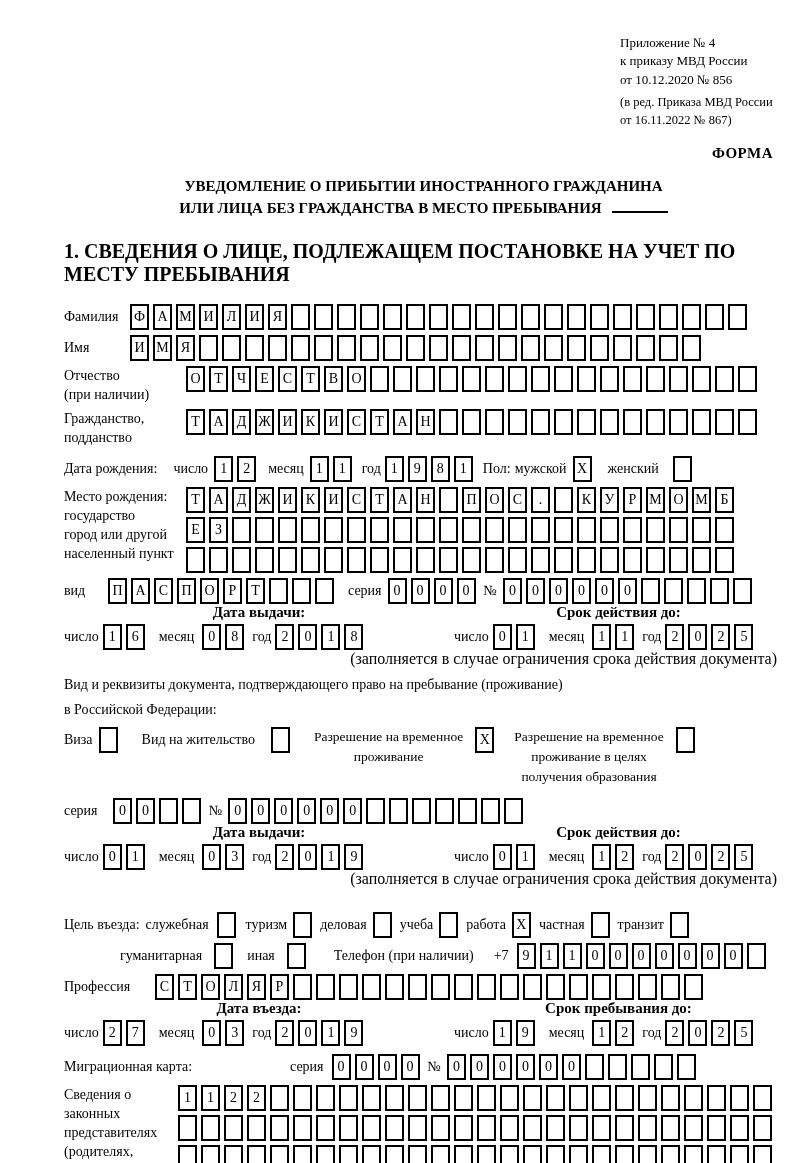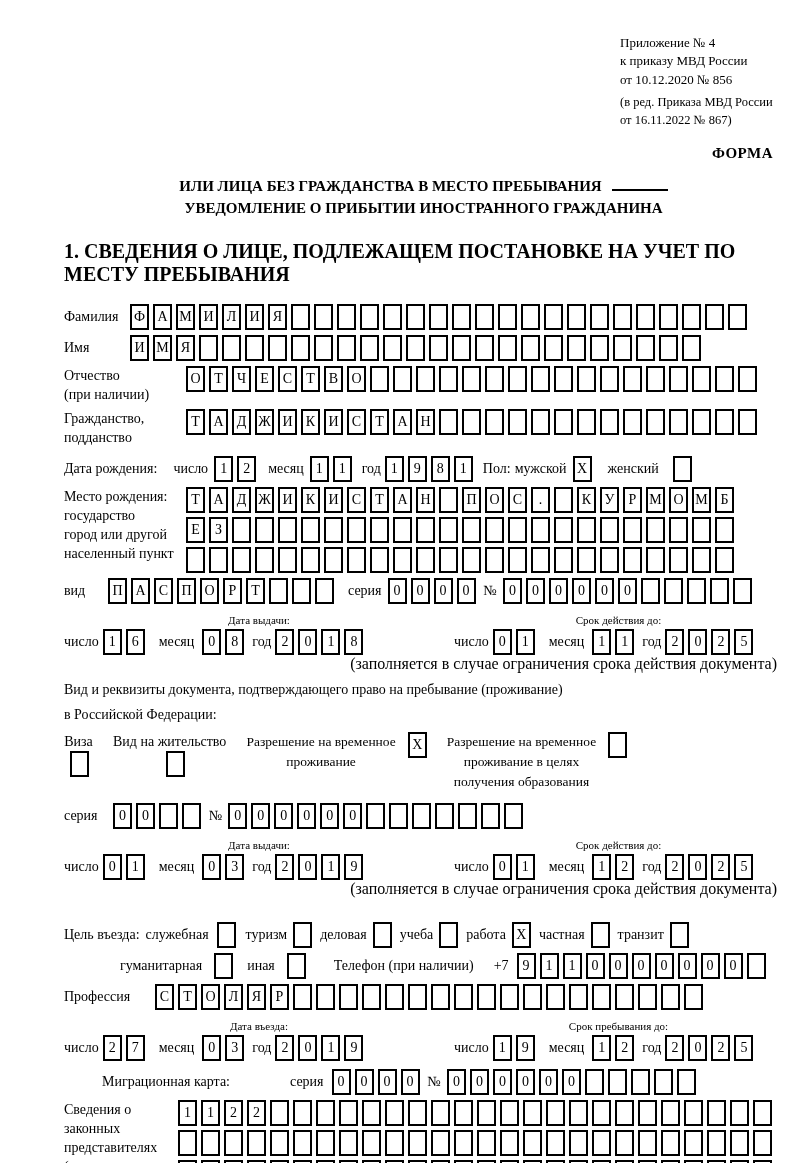--- a/index.html
+++ b/index.html
@@ -20,44 +20,44 @@
   .frow { display:flex; align-items:center; margin-top:5px; white-space:nowrap; }
   .frow.fs { align-items:flex-start; }
   .lbl { font-size:14px; line-height:19px; }
   .sub { font-size:14px; }
   .w44 { width:44px; flex:none; }
   .w49 { width:49px; flex:none; }
   .w66 { width:66px; flex:none; }
   .w91 { width:91px; flex:none; }
   .w114 { width:114px; flex:none; }
   .w122 { width:122px; flex:none; }
-  .w166 { width:166px; flex:none;text-align:right; }
+  .w166 { width:166px; flex:none; }
   .ml4 { margin-left:4px; } .ml6 { margin-left:6px; } .ml8 { margin-left:8px; }
   .ml10 { margin-left:10px; } .ml12 { margin-left:12px; } .ml14 { margin-left:14px; }
   .ml16 { margin-left:16px; } .ml20 { margin-left:20px; } .ml24 { margin-left:24px; }
   .ml60 { margin-left:60px; }
   .cells { white-space:nowrap; font-size:0; }
   .cell {
     display:inline-block; width:15px; height:22px; border:2px solid #000;
     margin-right:4px; text-align:center; font-size:14px; line-height:22px;
     vertical-align:middle; background:#fff; font-family:"Liberation Serif","DejaVu Serif",serif;
   }
   .rowgap { margin-bottom:4px; display:block; }
   .dochead { text-align:center; margin-top:6px; font-size:13.5px; }
-  .dh-row { display:flex; margin-top:10px; font-size:11px; }
+  .dh-row { display:flex; margin-top:0; font-size:15px;font-weight:bold; }
   .dh-left { width:390px; text-align:center; flex:none; }
   .dh-right { flex:1; text-align:center; }
   .dg-left { display:flex; align-items:center; width:390px; flex:none; }
   .dg-right { display:flex; align-items:center; }
   .fine { font-size:16px; }
   .right { text-align:right; padding-right:6px; }
   .intro { margin-top:9px; font-size:14px; }
   .opts { margin-top:9px; }
   .ropt { display:flex; align-items:flex-start; }
-  .ropt.ac { align-items:center;flex-direction:column; }
+  .ropt.ac { align-items:center; }
   .rlbl { text-align:center; line-height:1.5; font-size:13.5px; }
   .ind56 { margin-left:56px; }
   .cb { flex:none; }
 </style>
 </head>
 <body>
 
 <div class="page">
 
   <div class="appendix">
@@ -66,22 +66,22 @@
     <div>от 10.12.2020 № 856</div>
     <div class="appendix-note">
       <div>(в ред. Приказа МВД России</div>
       <div>от 16.11.2022 № 867)</div>
     </div>
   </div>
 
   <div class="forma bold">ФОРМА</div>
 
   <div class="title bold">
+    <div>УВЕДОМЛЕНИЕ О ПРИБЫТИИ ИНОСТРАННОГО ГРАЖДАНИНА</div>
     <div><span>ИЛИ ЛИЦА БЕЗ ГРАЖДАНСТВА В МЕСТО ПРЕБЫВАНИЯ</span><span class="blank-line"></span></div>
-    <div>УВЕДОМЛЕНИЕ О ПРИБЫТИИ ИНОСТРАННОГО ГРАЖДАНИНА</div>
   </div>
 
   <div class="section1 bold">1. СВЕДЕНИЯ О ЛИЦЕ, ПОДЛЕЖАЩЕМ ПОСТАНОВКЕ НА УЧЕТ ПО МЕСТУ ПРЕБЫВАНИЯ</div>
 
   <div class="frow" style="margin-top:18px;">
     <div class="lbl w66">Фамилия</div>
     <div class="cells"><span class="cell">Ф</span><span class="cell">А</span><span class="cell">М</span><span class="cell">И</span><span class="cell">Л</span><span class="cell">И</span><span class="cell">Я</span><span class="cell"></span><span class="cell"></span><span class="cell"></span><span class="cell"></span><span class="cell"></span><span class="cell"></span><span class="cell"></span><span class="cell"></span><span class="cell"></span><span class="cell"></span><span class="cell"></span><span class="cell"></span><span class="cell"></span><span class="cell"></span><span class="cell"></span><span class="cell"></span><span class="cell"></span><span class="cell"></span><span class="cell"></span><span class="cell"></span></div>
   </div>
 
   <div class="frow">

